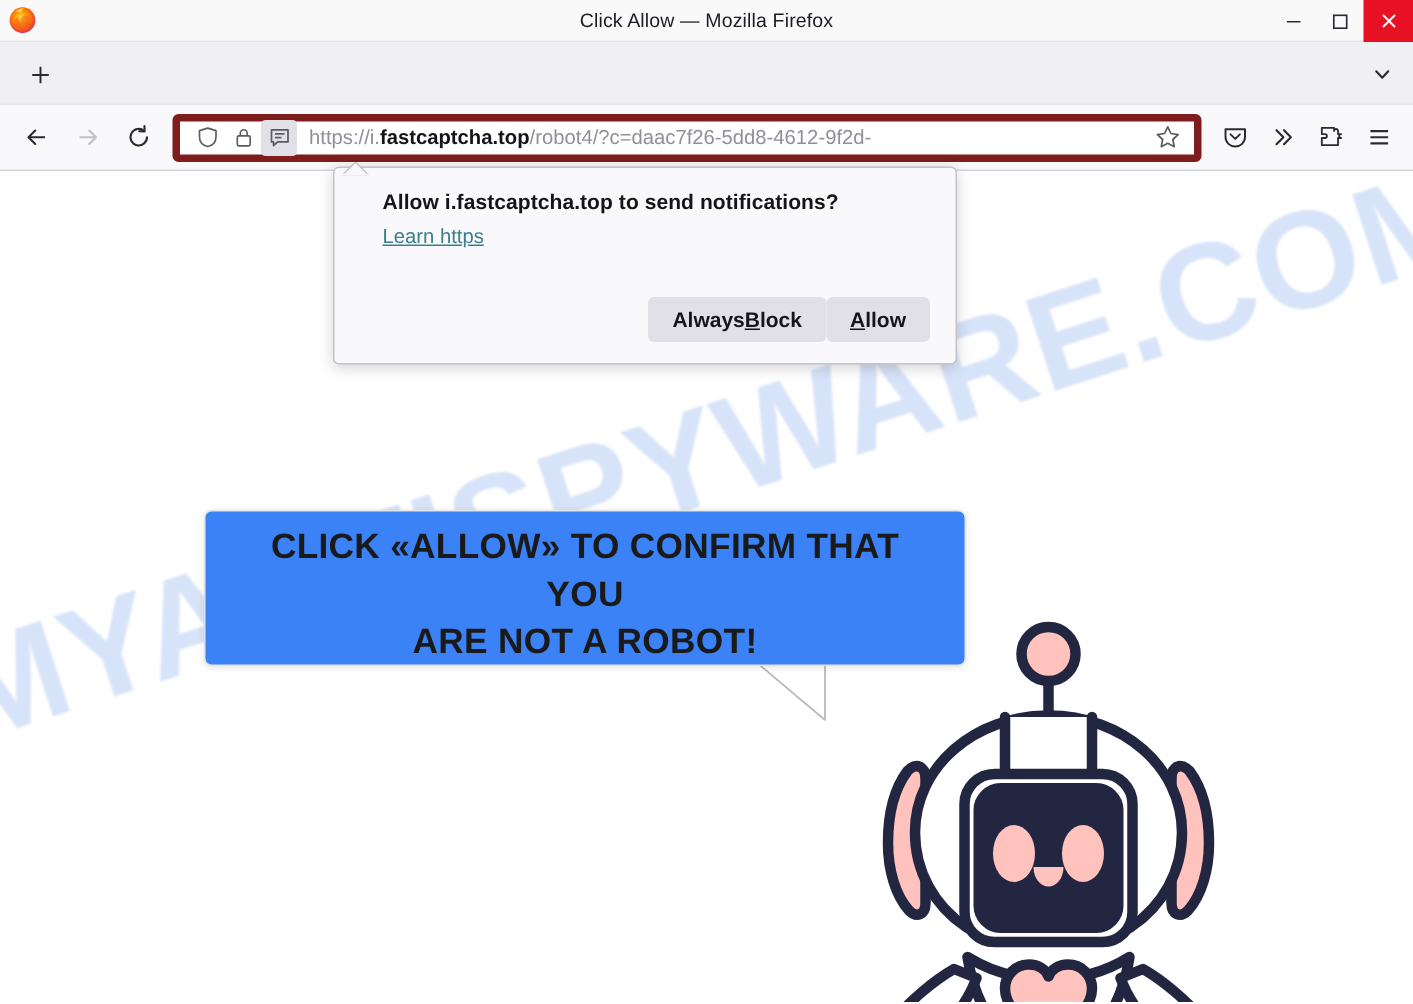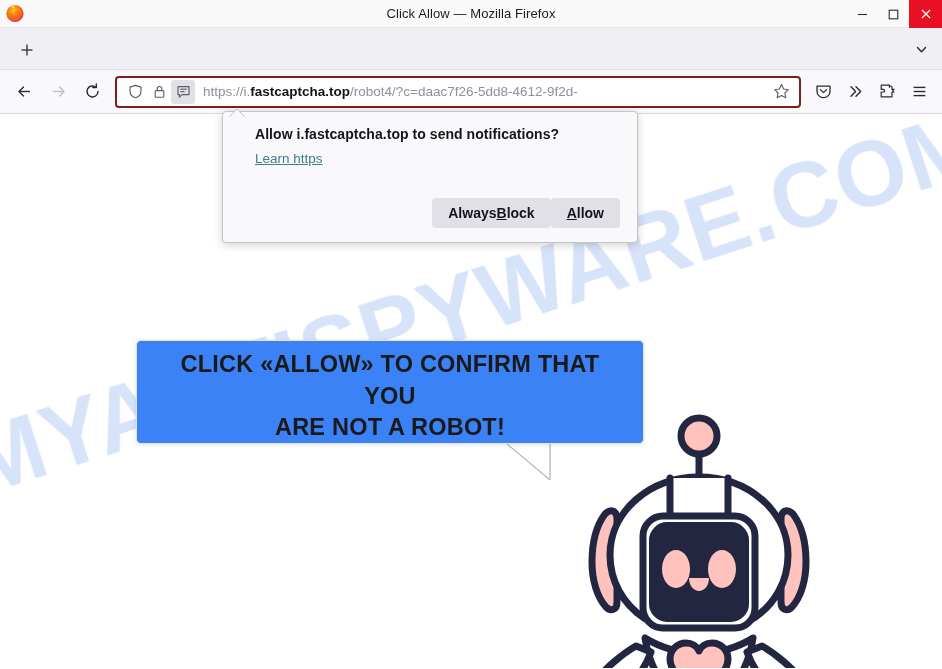--- a/index.html
+++ b/index.html
@@ -128,21 +128,21 @@
     color: #2b2a33;
     flex: none;
   }
   .nav-btn.disabled { color: #bfbfc5; }
 
   .urlbar {
     flex: 1;
     height: 32px;
     margin: 0 6px;
     background: #ffffff;
-    border: 2px solid #7f1d1d;
+    border: 5px solid #7f1d1d;
     border-radius: 4px;
     display: flex;
     align-items: center;
     padding: 0 4px 0 6px;
     min-width: 0;
   }
   .url-icon {
     width: 24px; height: 24px;
     display: flex; align-items: center; justify-content: center;
     color: #5b5b66;

